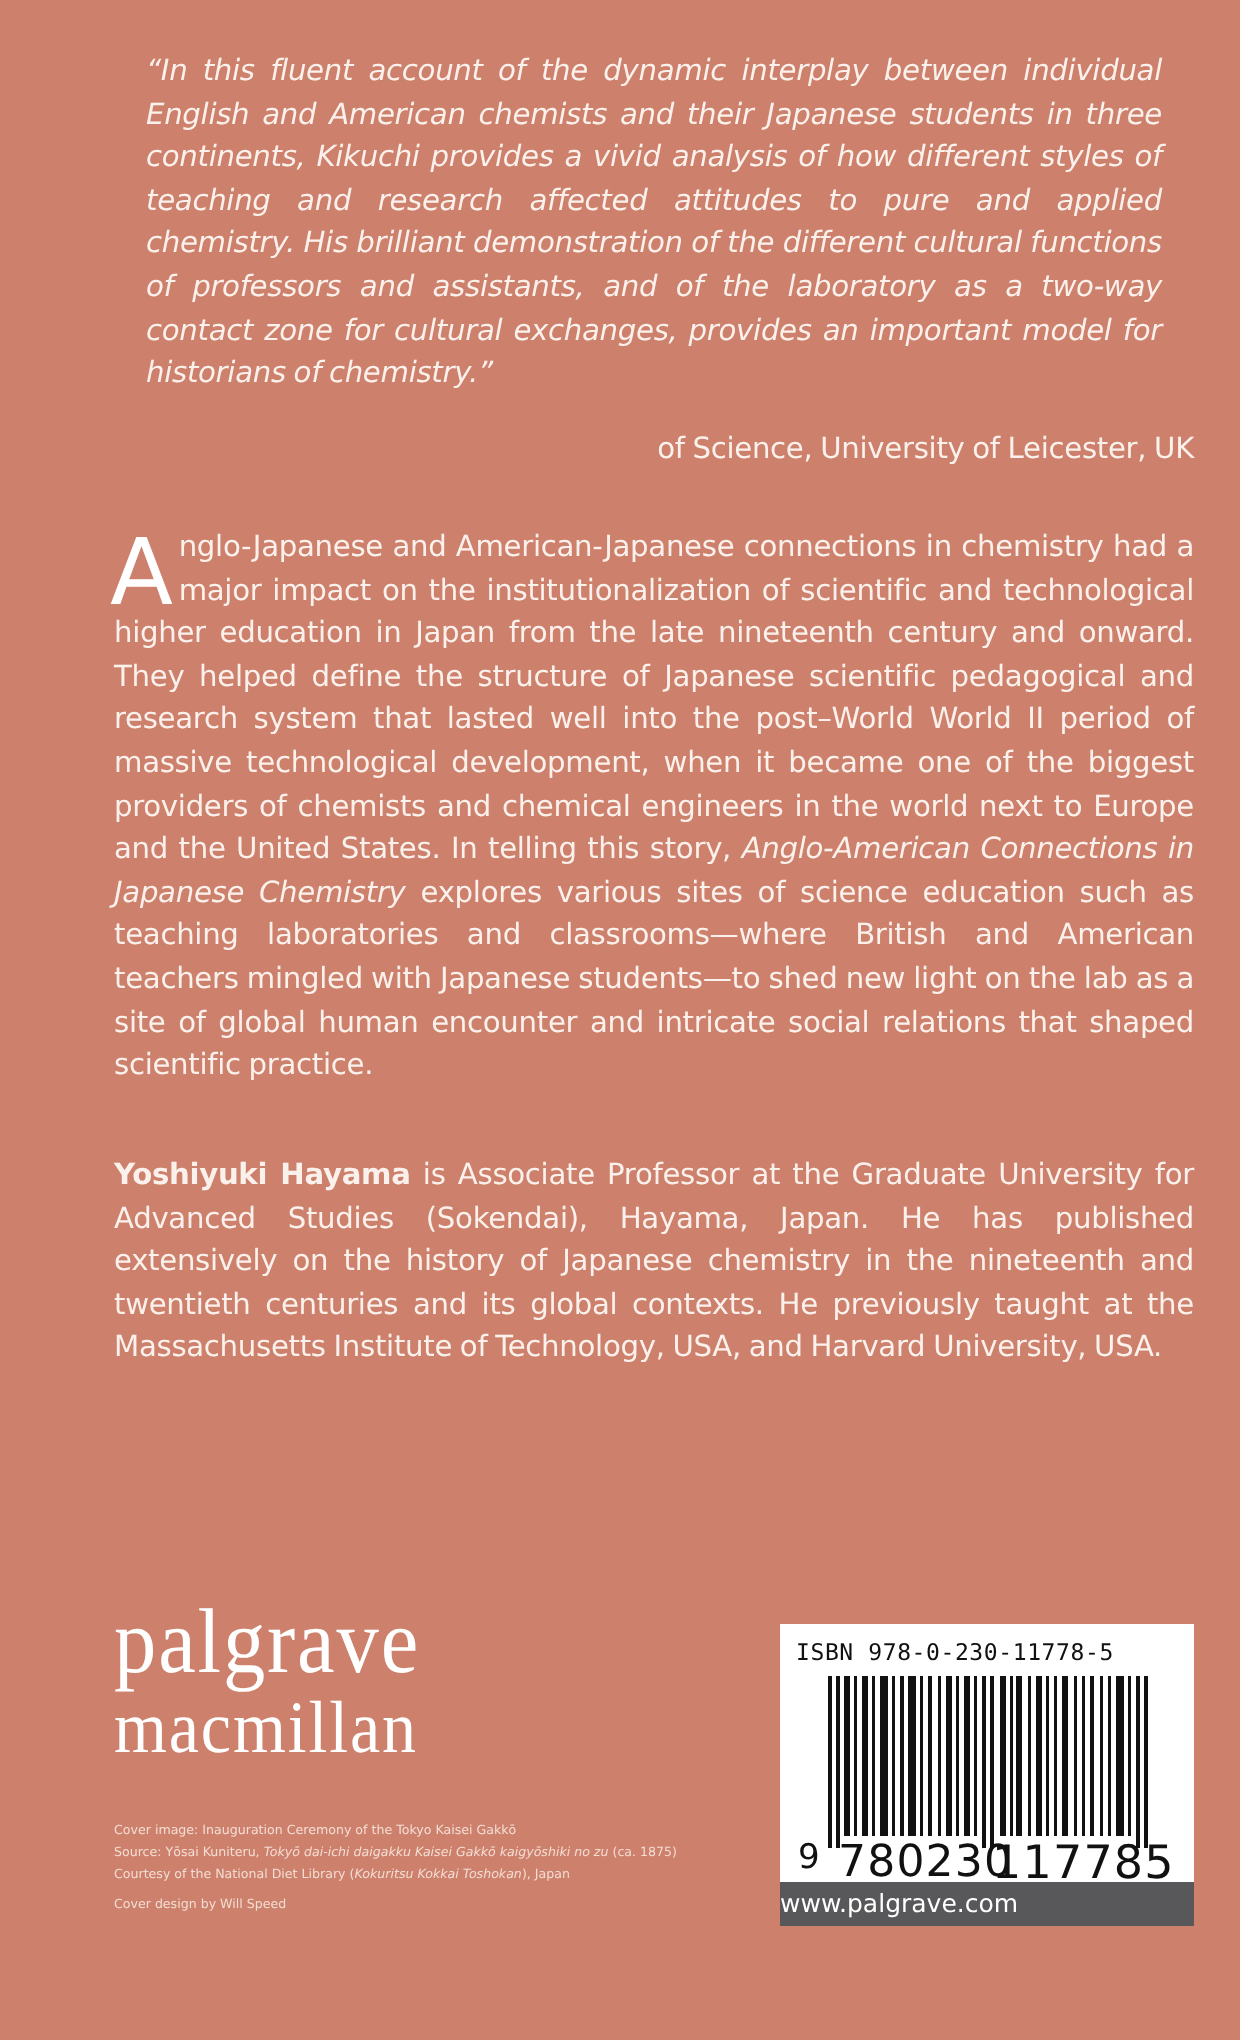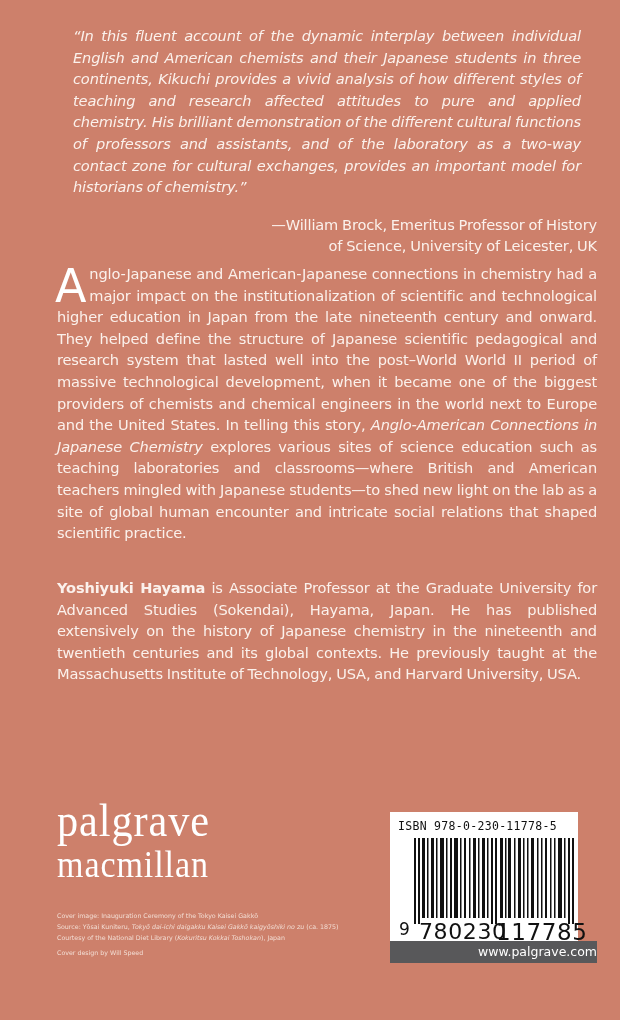--- a/index.html
+++ b/index.html
@@ -93,21 +93,21 @@
       color: #f3ddd4;
       font-family: "DejaVu Sans", sans-serif;
     }
     .credits p { margin: 0; }
     .credits .design { margin-top: 5px; }
 
     .barcode-box {
       position: absolute;
       left: 390px;
       top: 812px;
-      width: 188px;
+      width: 207px;
       height: 151px;
       background: #ffffff;
     }
     .isbn-label {
       position: absolute;
       left: 8px;
       top: 7px;
       font-family: "DejaVu Sans Mono", monospace;
       font-size: 11.5px;
       color: #111;
@@ -149,29 +149,28 @@
       position: absolute;
       left: 0;
       bottom: 0;
       width: 207px;
       height: 22px;
       background: #58585a;
       color: #ffffff;
       font-family: "DejaVu Sans", sans-serif;
       font-size: 12.5px;
       line-height: 22px;
-      text-align: right;
+      text-align: left;
     }
   </style>
 </head>
 <body>
 
 <div class="block quote">
   <p class="q-text">“In this fluent account of the dynamic interplay between individual English and American chemists and their Japanese students in three continents, Kikuchi provides a vivid analysis of how different styles of teaching and research affected attitudes to pure and applied chemistry. His brilliant demonstration of the different cultural functions of professors and assistants, and of the laboratory as a two-way contact zone for cultural exchanges, provides an important model for historians of chemistry.”</p>
-  <p class="attribution">—William Brock, Emeritus Professor of History</p>
   <p class="attribution">of Science, University of Leicester, UK</p>
 </div>
 
 <div class="block desc">
   <p><span class="dropcap">A</span><span>nglo-Japanese and American-Japanese connections in chemistry had a major impact on the institutionalization of scientific and technological higher education in Japan from the late nineteenth century and onward. They helped define the structure of Japanese scientific pedagogical and research system that lasted well into the post–World World II period of massive technological development, when it became one of the biggest providers of chemists and chemical engineers in the world next to Europe and the United States. In telling this story, </span><em>Anglo-American Connections in Japanese Chemistry</em><span> explores various sites of science education such as teaching laboratories and classrooms—where British and American teachers mingled with Japanese students—to shed new light on the lab as a site of global human encounter and intricate social relations that shaped scientific practice.</span></p>
 </div>
 
 <div class="block bio">
   <p><span class="name">Yoshiyuki Hayama</span><span> is Associate Professor at the Graduate University for Advanced Studies (Sokendai), Hayama, Japan. He has published extensively on the history of Japanese chemistry in the nineteenth and twentieth centuries and its global contexts. He previously taught at the Massachusetts Institute of Technology, USA, and Harvard University, USA.</span></p>
 </div>

